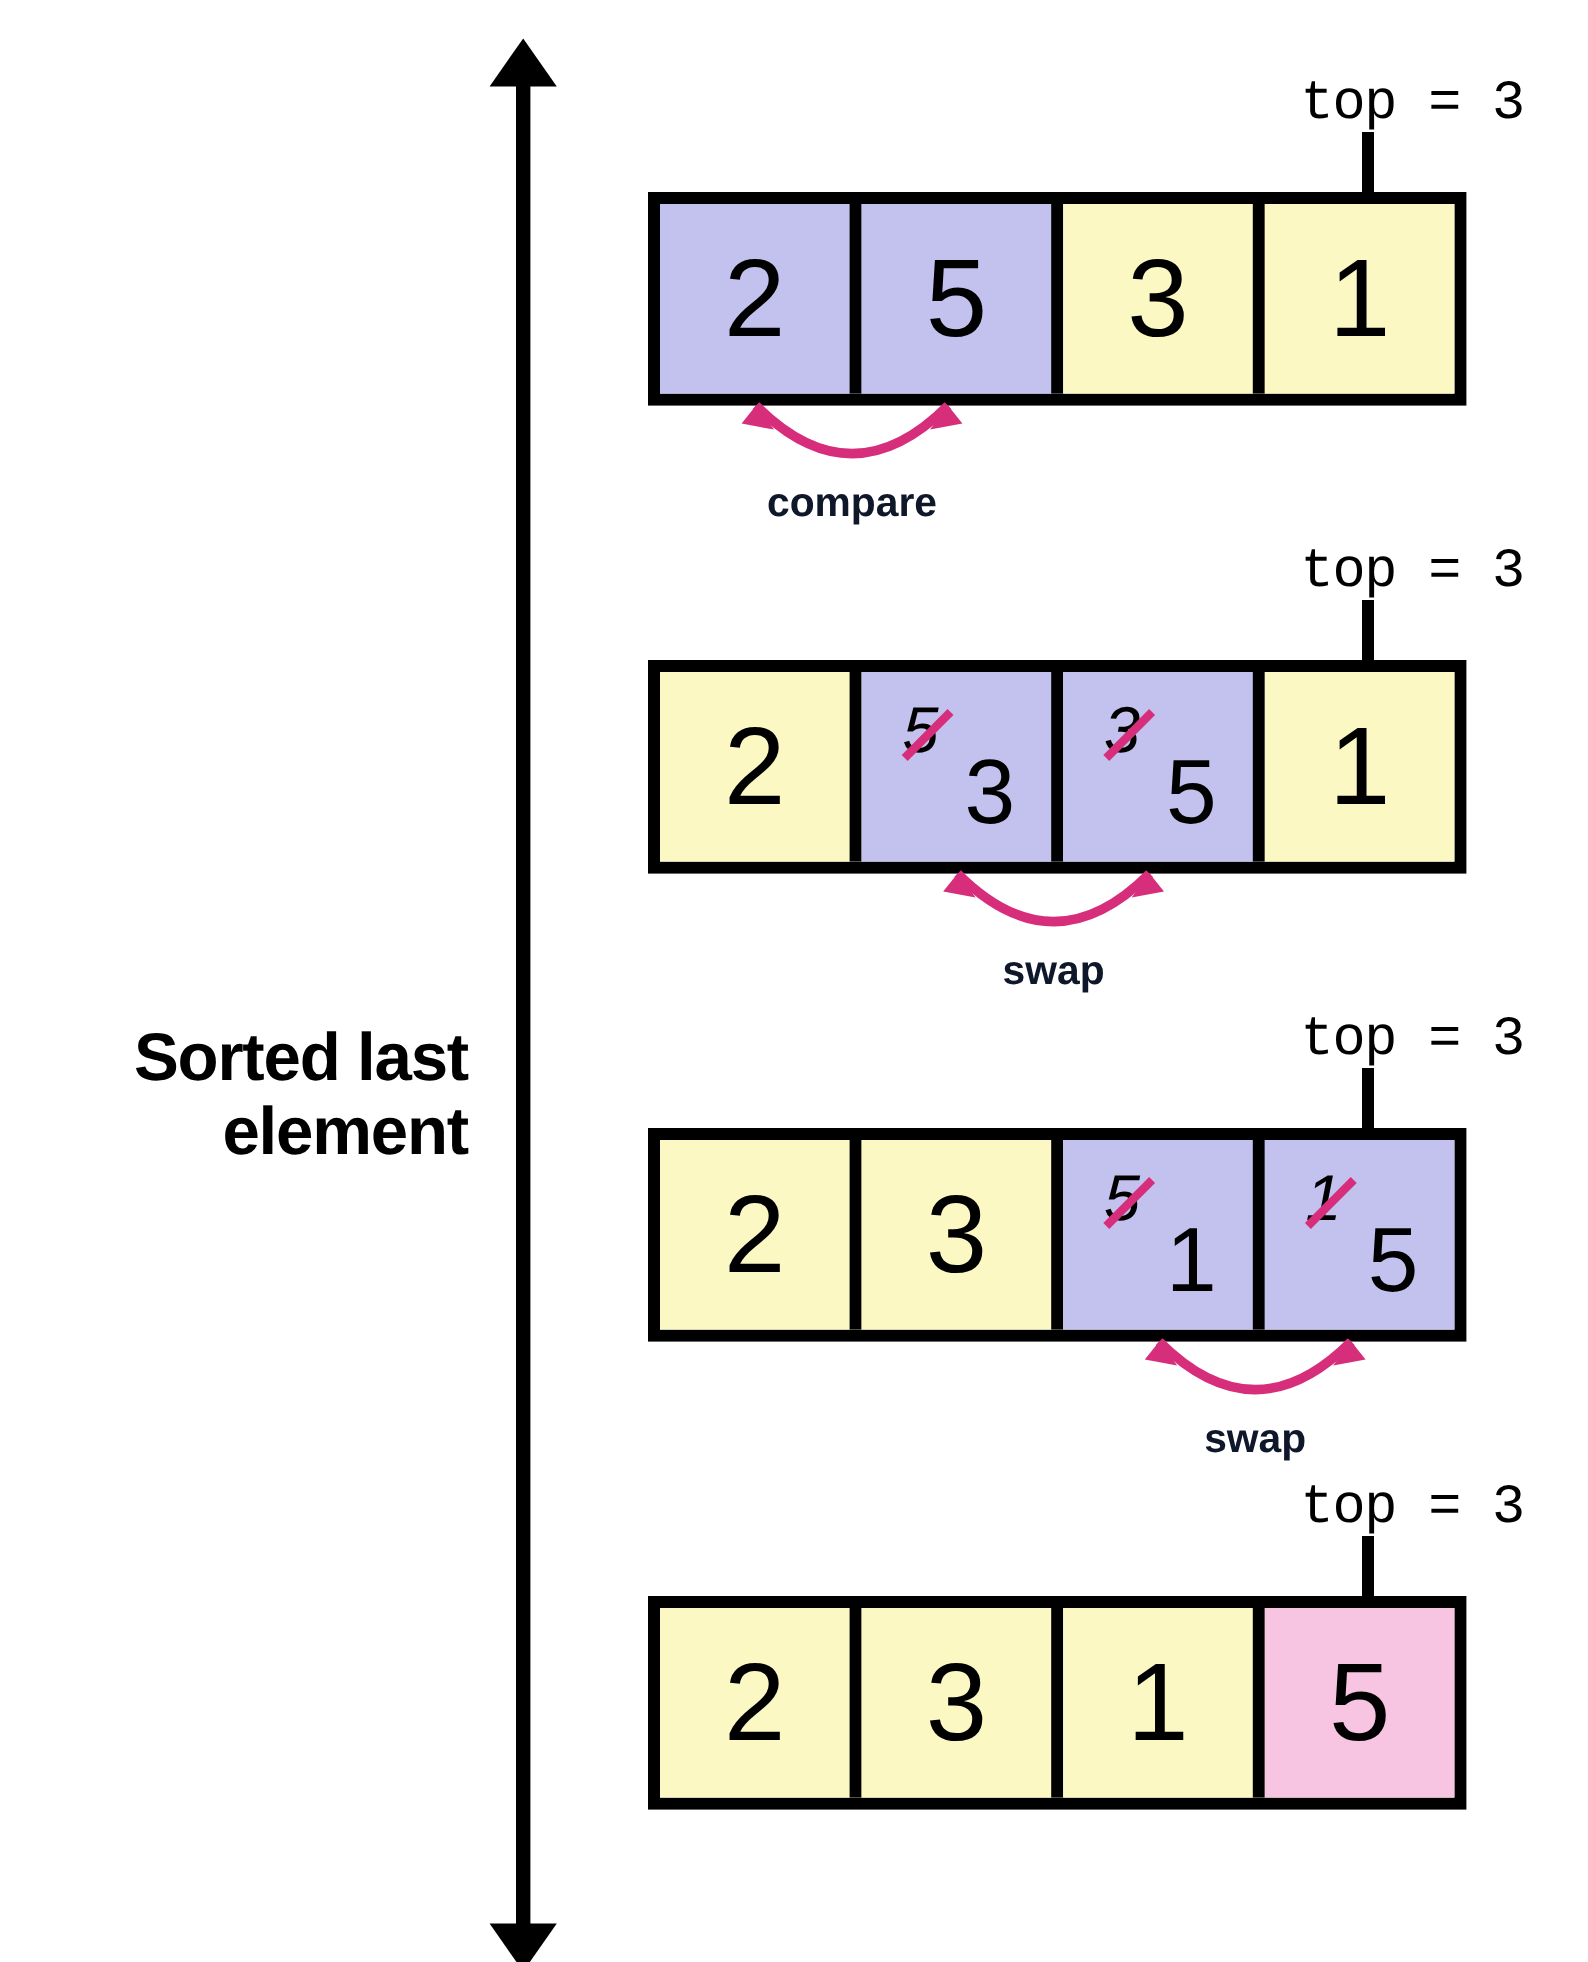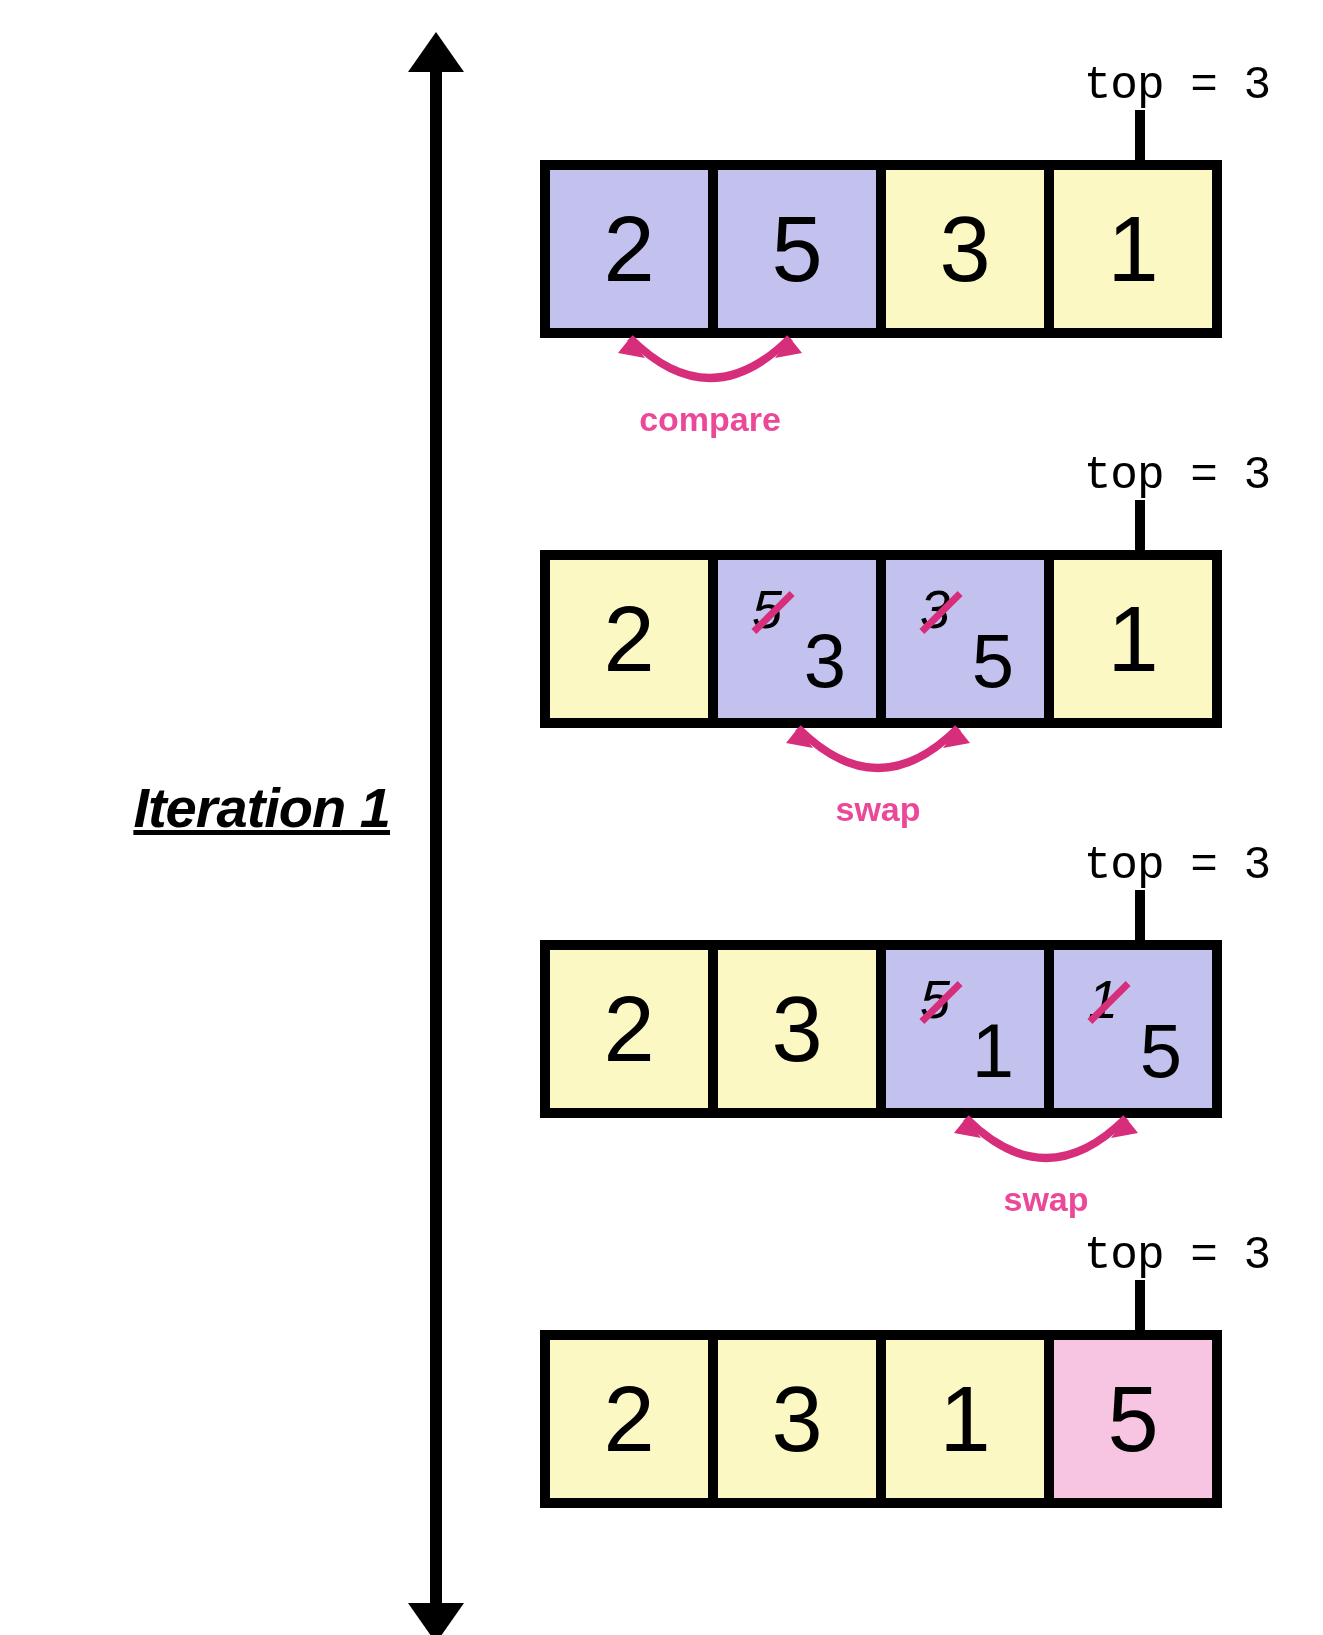--- a/index.html
+++ b/index.html
@@ -135,33 +135,33 @@
     top: 268px;
     width: 200px;
     height: 90px;
   }
   .link svg { width: 100%; height: 100%; overflow: visible; }
   .link-label {
     position: absolute;
     top: 340px;
     font-size: 34px;
     font-weight: 800;
-    color: #ec4899;
+    color: #0f172a;
     text-align: center;
     width: 200px;
   }
 </style>
 </head>
 <body>
 
 <div class="stage">
 
   <div class="vaxis"></div>
 
-  <div class="iter-title">Iteration 1</div>
+  <div class="iter-sub">Sorted last element</div>
 
   <div class="step step1">
     <div class="top-label">top = 3</div>
     <div class="top-tick" style="left:595px"></div>
     <div class="row">
       <div class="cell c-purple">2</div>
       <div class="cell c-purple">5</div>
       <div class="cell c-yellow">3</div>
       <div class="cell c-yellow">1</div>
     </div>

